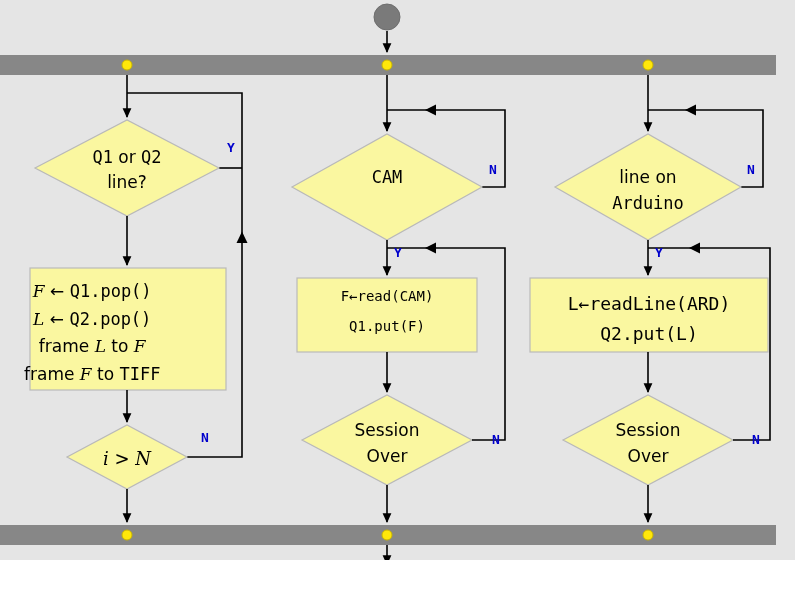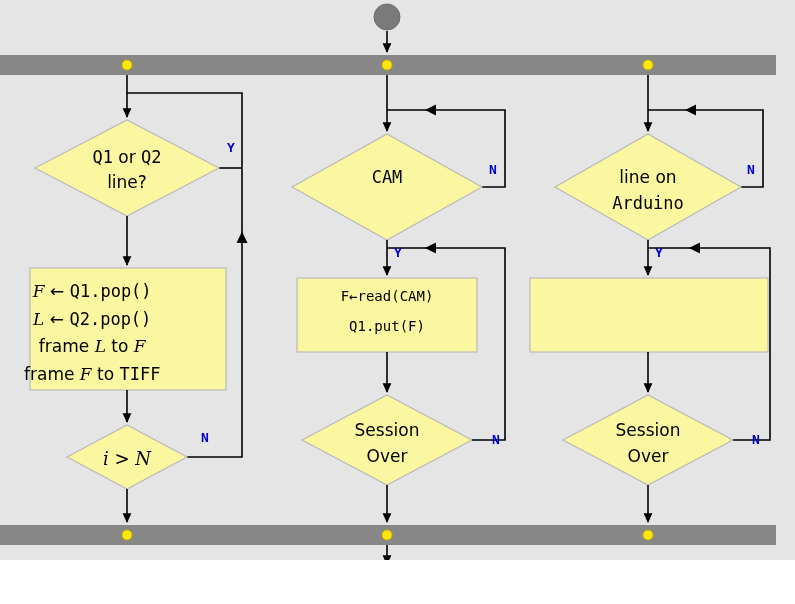--- a/index.html
+++ b/index.html
@@ -125,20 +125,24 @@
   </div>
   <div class="yn" style="left:492px;top:433px;">N</div>
 
   <div class="t center" style="left:558px;top:164px;width:180px;line-height:26px;">
     <div>line on</div>
     <div class="mono">Arduino</div>
   </div>
   <div class="yn" style="left:747px;top:163px;">N</div>
   <div class="yn" style="left:655px;top:246px;">Y</div>
 
+  <div class="t mono center" style="left:530px;top:289px;width:238px;line-height:30px;font-size:18px;">
+    <div>L←readLine(ARD)</div>
+    <div>Q2.put(L)</div>
+  </div>
 
   <div class="t center" style="left:568px;top:417px;width:160px;line-height:26px;">
     <div>Session</div>
     <div>Over</div>
   </div>
   <div class="yn" style="left:752px;top:433px;">N</div>
 
 </div>
 
 </body></html>

